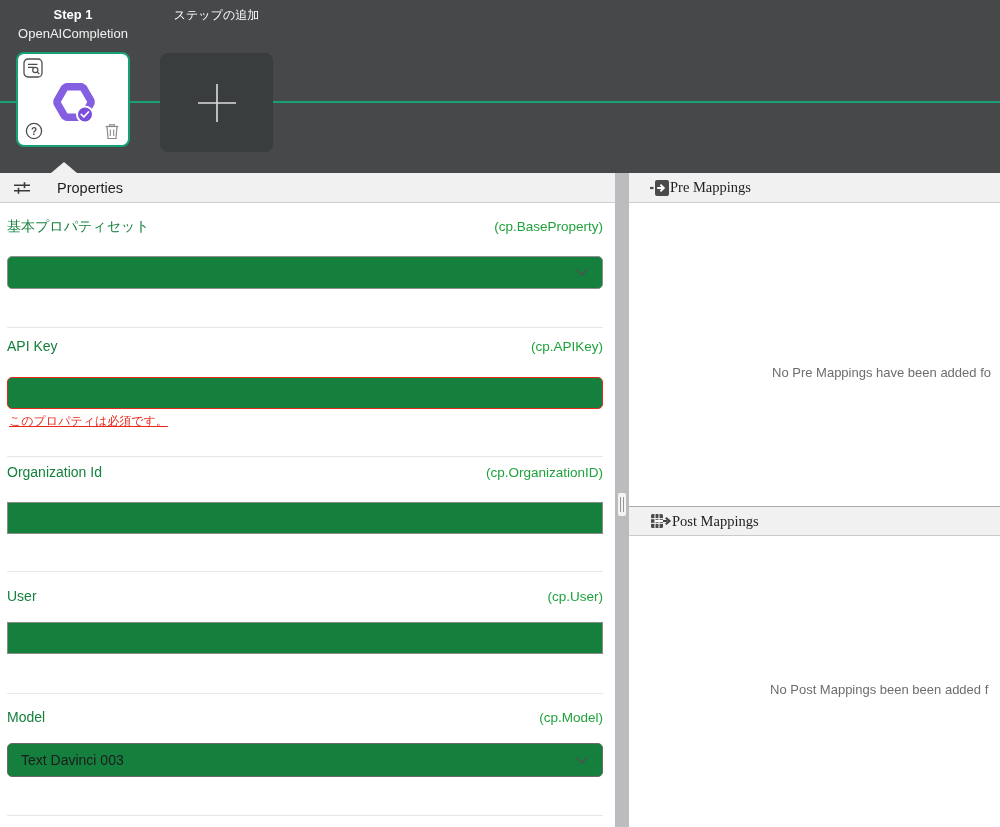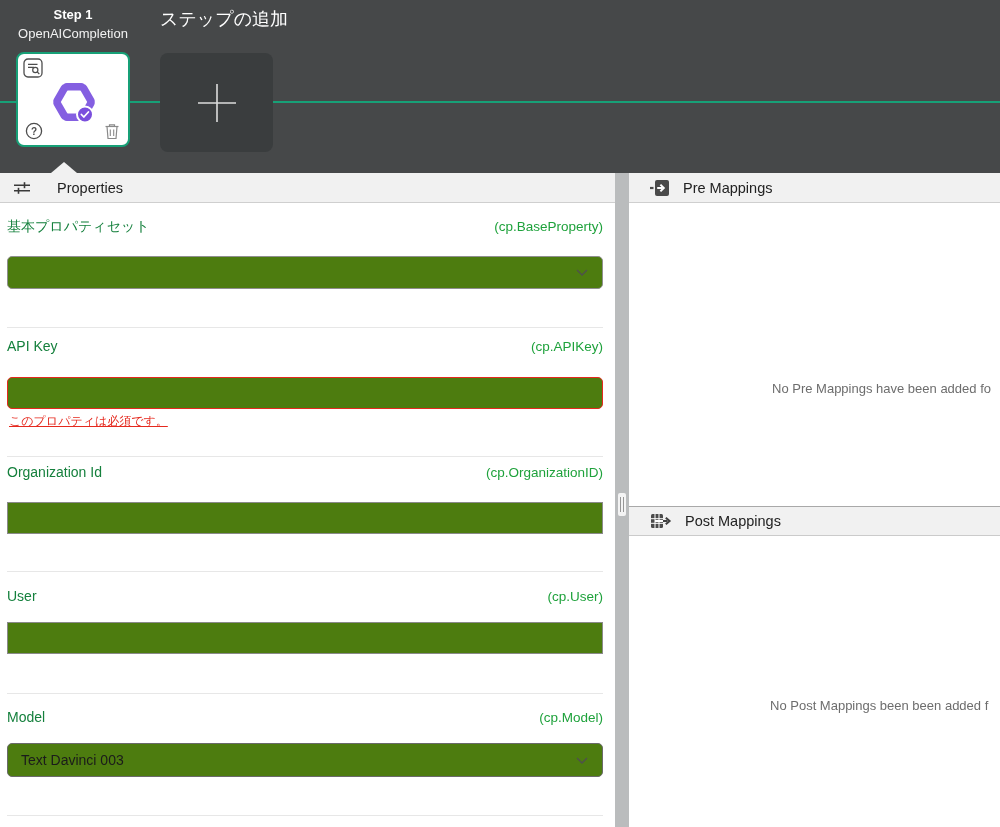--- a/index.html
+++ b/index.html
@@ -23,21 +23,21 @@
     color:#fff;font-size:13px;font-weight:bold;white-space:nowrap;}
   .step-subtitle{position:absolute;left:16px;top:26px;width:114px;text-align:center;
     color:#f2f2f2;font-size:13px;white-space:nowrap;}
   .step-card{position:absolute;left:16px;top:52px;width:114px;height:95px;background:#fff;
     border:2px solid var(--accent);border-radius:8px;}
   .inspect-btn{position:absolute;left:5px;top:4px;width:20px;height:20px;}
   .logo-wrap{position:absolute;left:35px;top:26px;width:44px;height:46px;}
   .help-btn{position:absolute;left:7px;bottom:5px;width:18px;height:18px;}
   .trash-btn{position:absolute;right:8px;bottom:5px;width:16px;height:18px;}
   .add-label{position:absolute;left:160px;top:7px;width:113px;text-align:center;
-    color:#fff;font-size:18px;white-space:nowrap;}
+    color:#fff;font-size:12px;white-space:nowrap;}
   .add-card{position:absolute;left:160px;top:53px;width:113px;height:99px;background:var(--addcard-dark);
     border-radius:8px;display:flex;align-items:center;justify-content:center;cursor:pointer;}
   .pointer{position:absolute;left:51px;top:162px;width:0;height:0;
     border-left:13px solid transparent;border-right:13px solid transparent;
     border-bottom:11px solid #f1f1f1;}
 
   
   .panel-header{height:30px;background:var(--header-gray);border-bottom:1px solid #cfcfcf;
     display:flex;align-items:center;}
   .panel-header .ph-title{font-size:14.5px;color:#222;}
@@ -46,32 +46,32 @@
   .left-panel .panel-header{padding-left:13px;}
   .left-panel .ph-title{margin-left:26px;}
 
   .splitter{position:absolute;left:615px;top:173px;width:14px;height:654px;background:#babcbd;cursor:col-resize;}
   .grip{position:absolute;left:3px;top:320px;width:8px;height:23px;background:#f4f4f4;border-radius:2px;
     display:flex;align-items:center;justify-content:center;}
   .grip span{display:block;width:4px;height:15px;border-left:1px solid #969696;border-right:1px solid #969696;}
 
   .right-panel{position:absolute;left:629px;top:173px;width:371px;height:654px;background:#fff;overflow:hidden;}
   .right-panel .panel-header{padding-left:21px;}
-  .right-panel .ph-title{margin-left:13px;}
+  .right-panel .ph-title{font-family:Liberation Serif, serif;}
   .post-header{position:absolute;left:0;top:333px;width:100%;
     border-top:1px solid #a9a9a9;border-bottom:1px solid #cbcbcb;}
-  .empty-msg{position:absolute;white-space:nowrap;font-size:13px;color:var(--empty-gray);margin-top:16px;}
+  .empty-msg{position:absolute;white-space:nowrap;font-size:13px;color:var(--empty-gray);}
   .pre-empty{left:143px;top:192px;}
   .post-empty{left:141px;top:509px;}
 
   
   .flabel{position:absolute;left:7px;font-size:14px;color:#15803d;white-space:nowrap;}
   .fprop{position:absolute;right:12px;font-size:13.5px;color:var(--cp-green);white-space:nowrap;}
   .hr{position:absolute;left:7px;width:596px;height:1px;background:#e7e7e7;}
-  .ctl{position:absolute;left:7px;width:596px;background:#4d7c0f;}
+  .ctl{position:absolute;left:7px;width:596px;background:#15803d;}
   .select{border:1px solid #8f8f8f;border-radius:5px;display:flex;align-items:center;cursor:pointer;}
   .select .selval{flex:1;padding-left:13px;font-size:14px;color:#1b1b1b;}
   .select .chev{margin-right:14px;display:flex;}
   .tinput{border:1px solid #8a8a8a;border-radius:0;height:32px;padding:0 10px;font-size:14px;
     color:#1b1b1b;font-family:"Liberation Sans", sans-serif;outline:none;}
   .tinput.red{border:1.5px solid var(--error-red);border-radius:5px;}
   .error-msg{position:absolute;left:9px;font-size:12px;color:var(--error-red);white-space:nowrap;text-decoration:underline;}
 </style>
 </head>
 <body>

